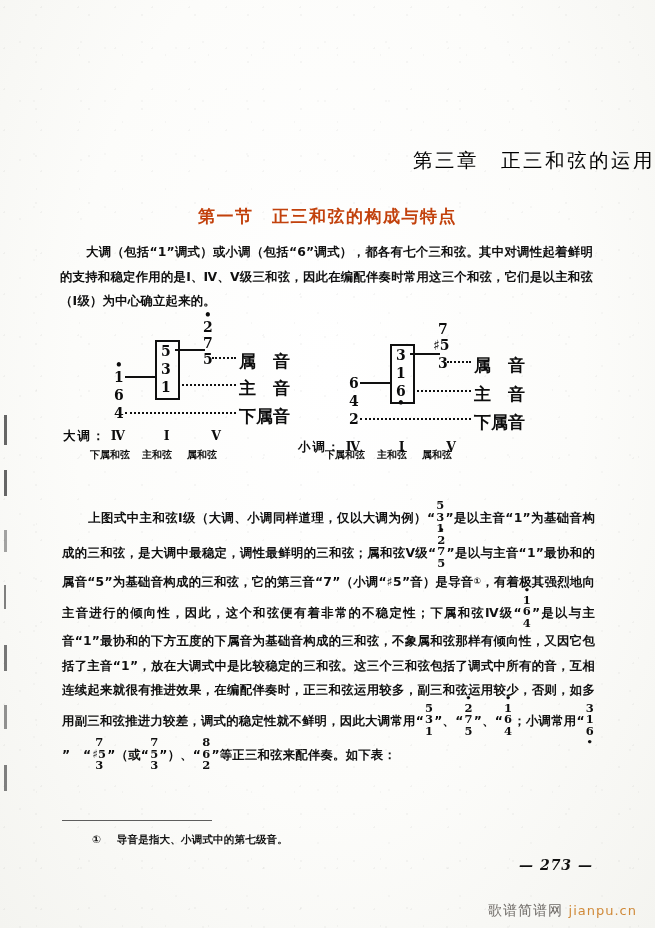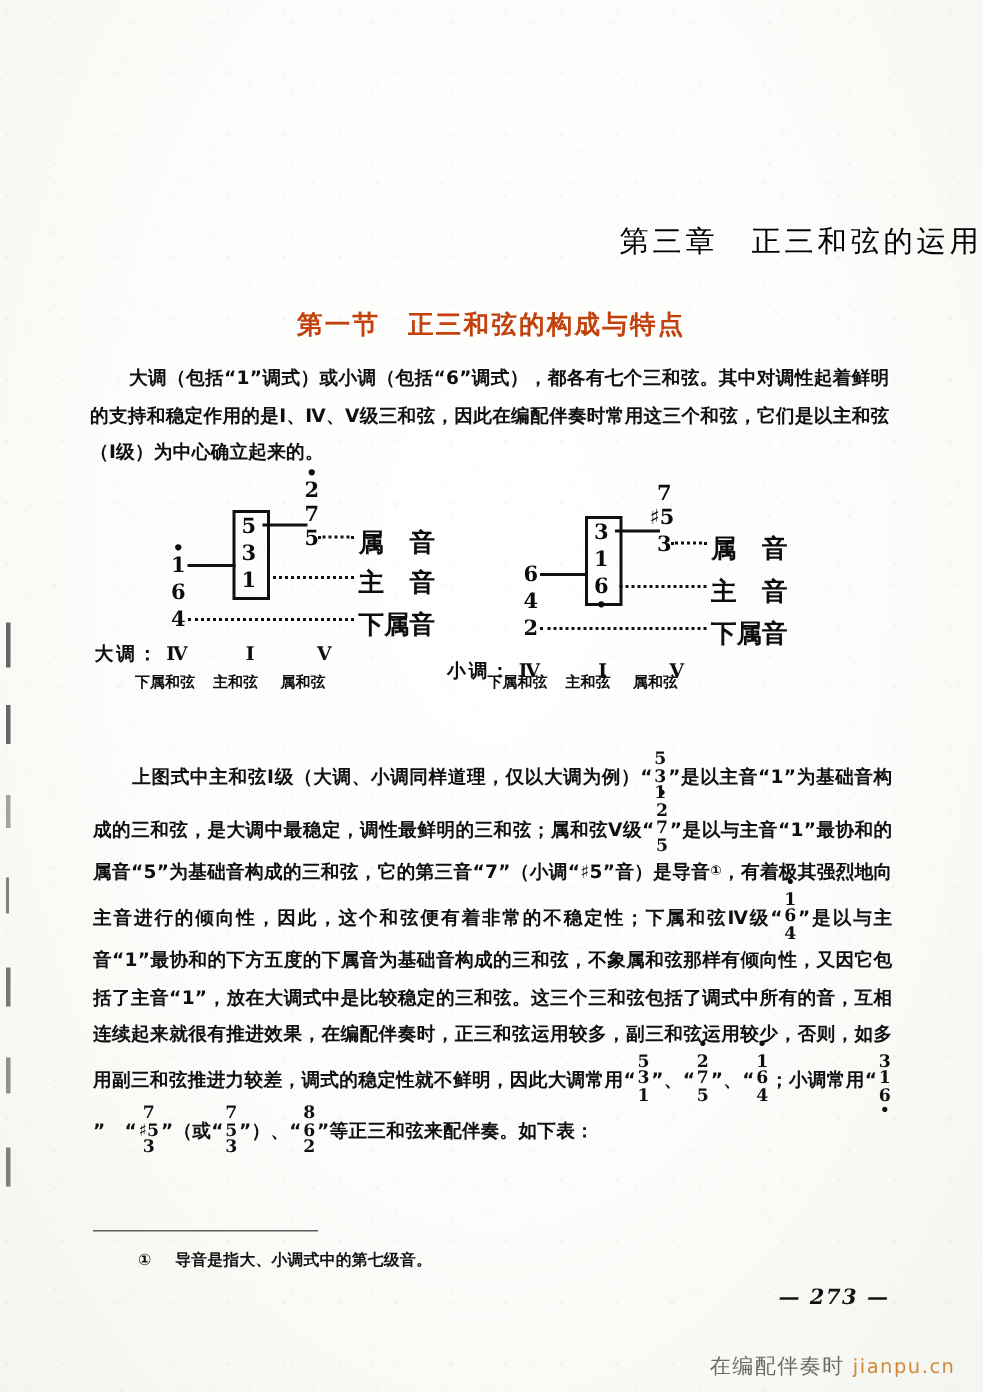--- a/index.html
+++ b/index.html
@@ -262,17 +262,17 @@
   <div class="footnote-rule"></div>
   <div class="footnote">
     <span>①</span>
     <span style="display:inline-block;width:8px;"></span>
     <span>导音是指大、小调式中的第七级音。</span>
   </div>
 
   <div class="pagenum">— 273 —</div>
 
   <div class="watermark">
-    <span class="wm-cn">在编配伴奏时</span>
+    <span class="wm-cn">歌谱简谱网</span>
     <span class="wm-en">jianpu.cn</span>
   </div>
 
 </div>
 
 </body></html>

